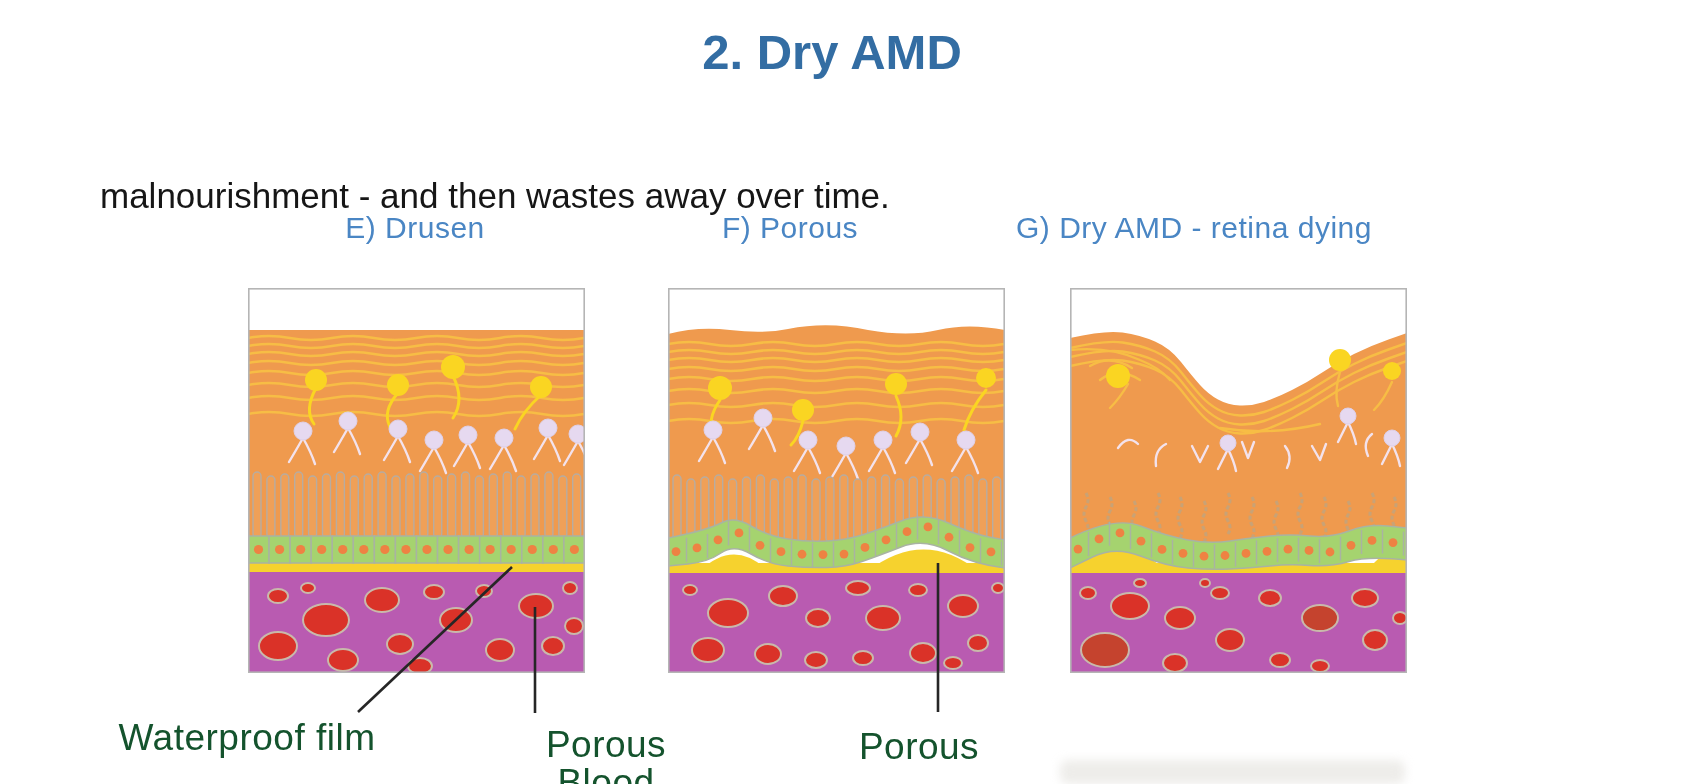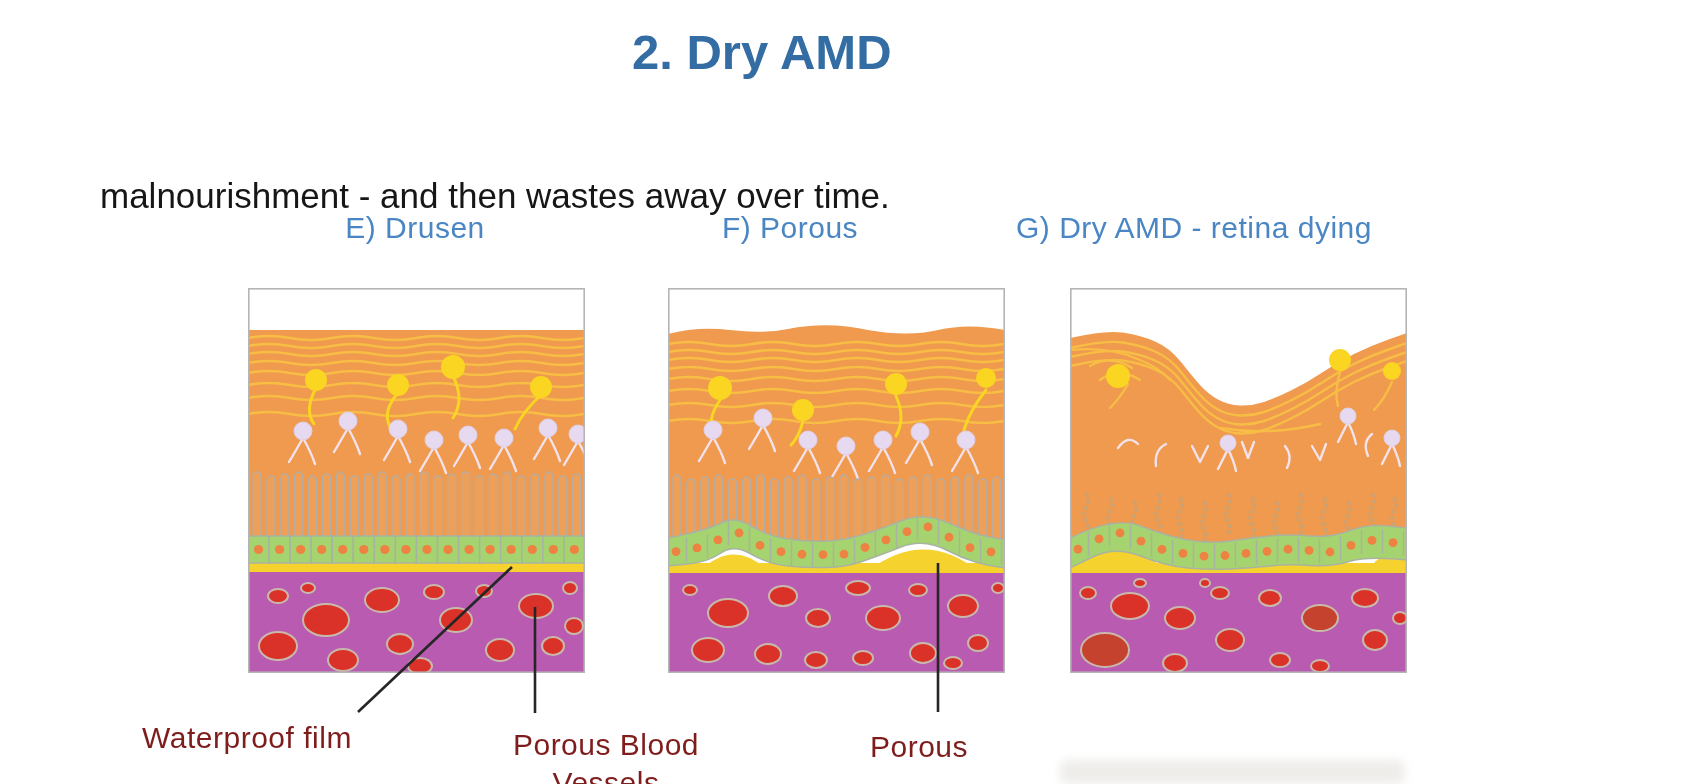--- a/index.html
+++ b/index.html
@@ -1,40 +1,40 @@
 <!DOCTYPE html>
 <html><head>
 <meta charset="utf-8">
 <style>
   html,body{margin:0;padding:0;}
   body{
     width:1700px;height:784px;background:#ffffff;position:relative;overflow:hidden;
     font-family:"Liberation Sans", sans-serif;
   }
   .title{
-    position:absolute;left:632px;top:24px;width:400px;
+    position:absolute;left:632px;top:24px;width:400px;text-align:center;
     font-size:49px;font-weight:bold;color:#336da3;
   }
   .intro{
     position:absolute;left:100px;top:90px;width:1460px;
     font-size:35px;line-height:47px;color:#161616;
   }
   .fig-label{
     position:absolute;top:211px;font-size:30px;color:#4a86c4;text-align:center;
     letter-spacing:.5px;white-space:nowrap;
   }
   #labelE{left:265px;width:300px}
   #labelF{left:640px;width:300px}
   #labelG{left:984px;width:420px}
   .panel{position:absolute;top:288px;width:337px;height:385px}
   #panelE{left:248px}
   #panelF{left:668px}
   #panelG{left:1070px}
   .ann{
-    position:absolute;font-size:30px;color:#7f1d1d;text-align:center;
+    position:absolute;font-size:37px;color:#14532d;text-align:center;
     line-height:38px;letter-spacing:.5px;
   }
   #annWaterproof{left:97px;top:719px;width:300px}
   #annPorous{left:496px;top:726px;width:220px}
   #annDrusen{left:819px;top:728px;width:200px}
   #pointerOverlay{position:absolute;left:0;top:0;width:1700px;height:784px;pointer-events:none}
   #nextFigureEdge{
     position:absolute;left:1060px;top:760px;width:345px;height:24px;
     background:rgba(205,203,196,.35);filter:blur(5px);border-radius:8px;
   }

